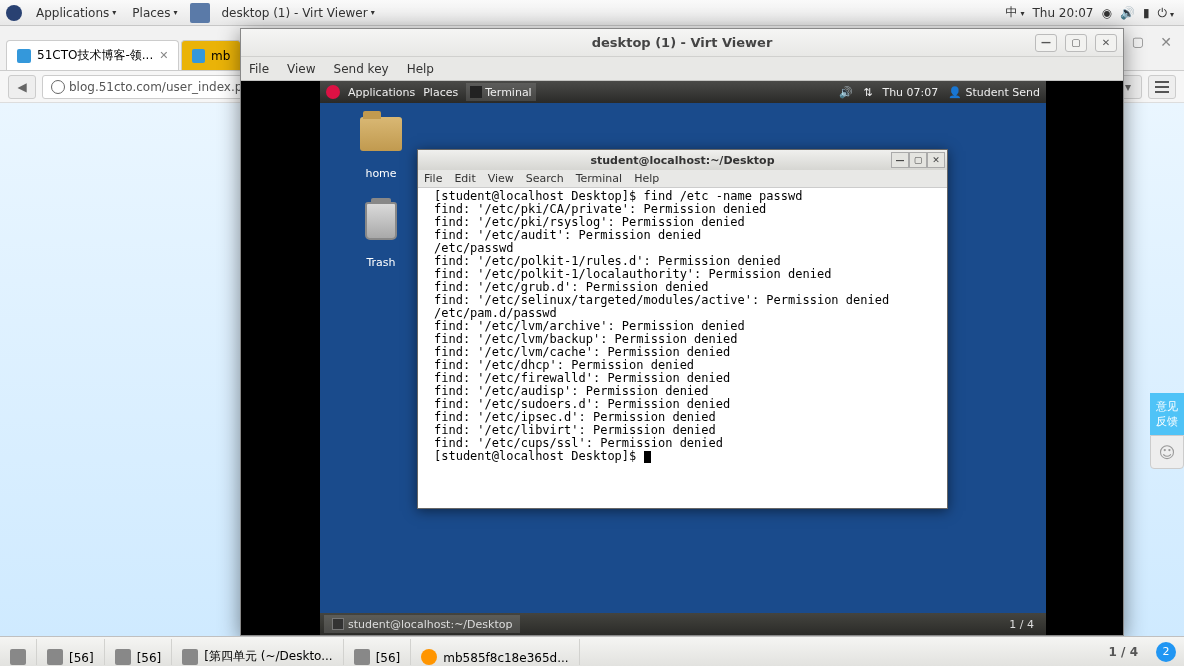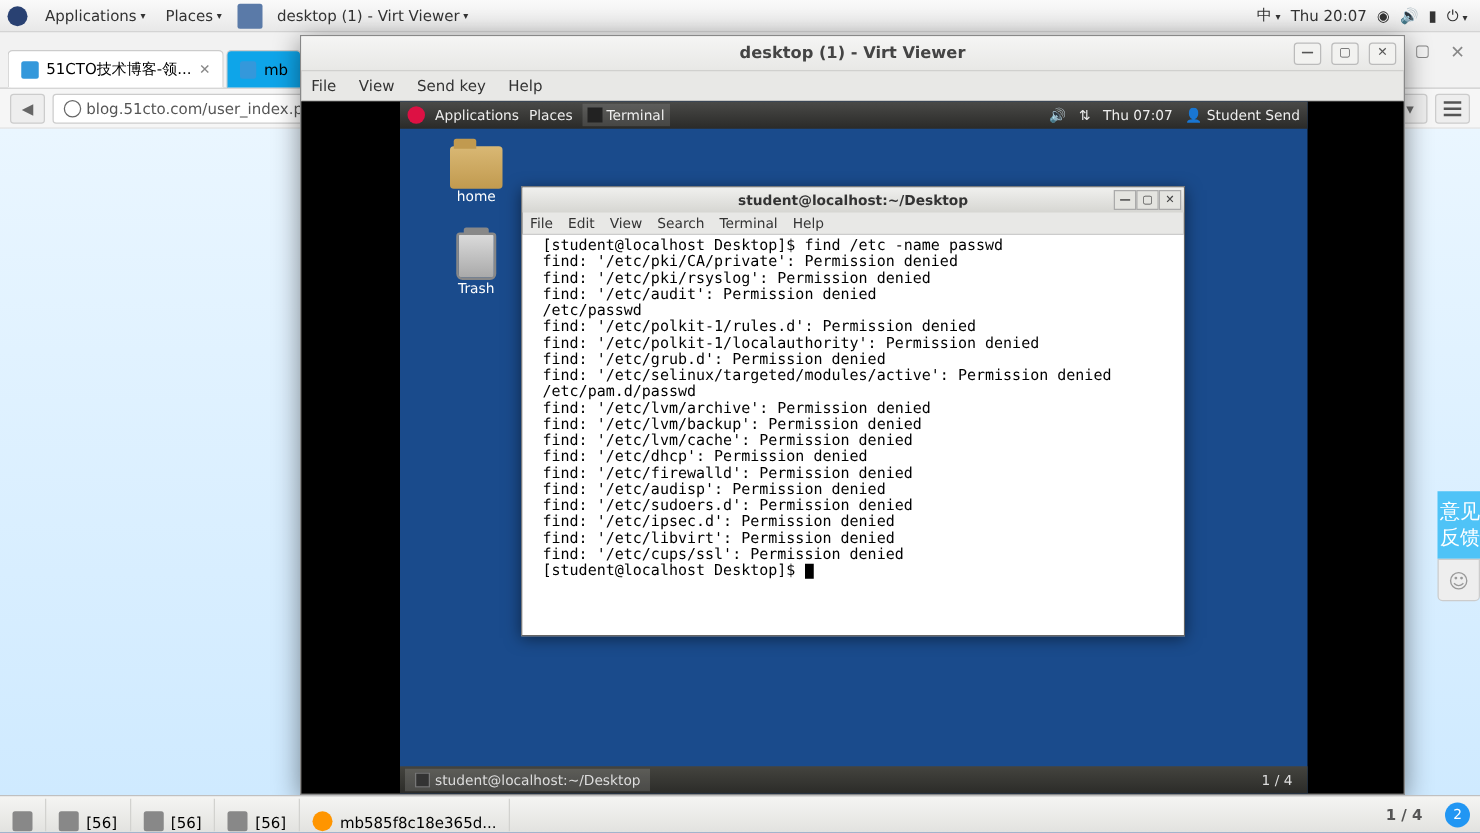--- a/index.html
+++ b/index.html
@@ -10,59 +10,59 @@
 .host-panel .fedora { width:16px; height:16px; margin:0 6px; background:#294172; border-radius:50%; }
 .host-panel .menu { padding:0 8px; display:flex; align-items:center; gap:3px; cursor:pointer; }
 .host-panel .menu::after { content:"▾"; font-size:8px; }
 .host-panel .taskicon { width:20px; height:20px; margin:0 4px; background:#5a7aa8; border-radius:2px; }
 .host-panel .right { margin-left:auto; display:flex; align-items:center; gap:8px; padding-right:10px; }
 .tri { margin-left:3px; font-size:8px; }
 
 
 .browser-tabs { height:45px; background:#f2f2f2; display:flex; align-items:flex-end; border-bottom:1px solid #ccc; padding:0 6px; position:relative; }
 .tab { height:30px; background:#fff; border:1px solid #ccc; border-bottom:none; border-radius:4px 4px 0 0; padding:0 10px; display:flex; align-items:center; font-size:12px; gap:6px; margin-right:2px; max-width:180px; overflow:hidden; white-space:nowrap;text-align:right; }
-.tab.inactive { background:#0ea5e9; max-width:60px; }
+.tab.inactive { background:#eab308; max-width:60px; }
 .tab .fav { width:14px; height:14px; background:#3498db; border-radius:2px; }
 .tab .close { font-size:11px; color:#888; margin-left:auto; }
 .browser-tabs .new-window { position:absolute; right:40px; top:8px; color:#888; font-size:13px; }
 .browser-tabs .close-all { position:absolute; right:12px; top:8px; color:#888; font-size:14px; }
 
 .url-bar { height:32px; background:#f6f6f6; border-bottom:1px solid #ddd; display:flex; align-items:center; padding:0 8px; gap:6px; font-size:12px; }
 .nav-btn { width:28px; height:24px; background:#eee; border:1px solid #ccc; border-radius:3px; display:flex; align-items:center; justify-content:center; color:#666; }
 .url-input { flex:1; height:24px; background:#fff; border:1px solid #ccc; border-radius:3px; padding:0 8px; display:flex; align-items:center; gap:4px; color:#555; }
 .globe { width:14px; height:14px; border:1px solid #666; border-radius:50%; }
 .hamburger { width:28px; height:24px; background:#eee; border:1px solid #ccc; border-radius:3px; display:flex; flex-direction:column; justify-content:center; align-items:center; gap:3px; }
 .hamburger span { width:14px; height:2px; background:#555; }
 
 
 .page-bg { position:absolute; left:0; right:0; top:103px; bottom:30px; background:linear-gradient(#eaf6ff,#cfeaff); }
 .sidebar { position:absolute; left:170px; top:0; width:75px; }
 .side-item { height:23px; background:#1a9ed9; color:#fff; font-size:12px; display:flex; align-items:center; justify-content:center; border-bottom:1px solid #1590c9; overflow:hidden; white-space:nowrap; }
 .side-head { background:#00b4f0; font-weight:bold; }
 .feedback { position:absolute; right:0; top:290px; width:34px; }
-.fb-btn { background:#4fc3f7; color:#fff; font-size:16px; padding:6px 2px; }
+.fb-btn { background:#4fc3f7; color:#fff; font-size:11px; text-align:center; padding:6px 2px; }
 .fb-icon { background:#eee; border:1px solid #ccc; height:34px; display:flex; align-items:center; justify-content:center; color:#999; font-size:16px; border-radius:0 0 4px 4px; }
 
 
 .virt-window { position:absolute; left:240px; top:28px; width:884px; height:608px; background:#e8e8e6; border:1px solid #888; box-shadow:0 4px 20px rgba(0,0,0,0.45); display:flex; flex-direction:column; }
 .virt-title { height:28px; background:linear-gradient(#f5f5f4,#e8e8e6); display:flex; align-items:center; justify-content:center; font-size:13px; font-weight:bold; color:#444; position:relative; border-bottom:1px solid #d0d0ce; }
 .virt-title .wbtns { position:absolute; right:6px; display:flex; gap:8px; }
 .wbtn { width:22px; height:18px; border:1px solid #bbb; border-radius:3px; background:#f2f2f0; display:flex; align-items:center; justify-content:center; font-size:10px; color:#555; cursor:pointer; }
 .virt-menu { height:24px; display:flex; align-items:center; padding:0 8px; gap:18px; font-size:12px; color:#333; border-bottom:1px solid #c4c4c2; }
 .virt-content { flex:1; background:#000; position:relative; overflow:hidden; }
 
 
 .guest { position:absolute; left:79px; top:0; width:726px; height:100%; background:#1a4b8c; }
 .guest-panel { height:22px; background:linear-gradient(#4a4a48,#2a2a28); color:#eee; display:flex; align-items:center; font-size:11px; padding:0 6px; gap:8px; }
 .guest-panel .gicon { width:14px; height:14px; background:#d14; border-radius:50%; }
 .guest-panel .gright { margin-left:auto; display:flex; align-items:center; gap:10px; }
 .guest-panel .gtask { height:18px; padding:0 4px; background:rgba(255,255,255,0.12); display:flex; align-items:center; gap:3px; font-size:11px; }
 
 .desktop-icons { position:absolute; left:40px; top:36px; display:flex; flex-direction:column; gap:22px; }
-.dicon { display:flex; flex-direction:column; align-items:center; gap:0; color:#fff; font-size:11px; }
+.dicon { display:flex; flex-direction:column; align-items:center; gap:16px; color:#fff; font-size:11px; }
 .folder { width:42px; height:34px; background:linear-gradient(#d9b874,#c19a4f); border-radius:3px; position:relative; }
 .folder::before { content:""; position:absolute; top:-6px; left:3px; width:18px; height:8px; background:#c19a4f; border-radius:2px 2px 0 0; }
 .trash { width:32px; height:38px; background:linear-gradient(#dadada,#a9a9a9); border-radius:3px 3px 5px 5px; border:2px solid #888; position:relative; }
 .trash::before { content:""; position:absolute; top:-6px; left:4px; right:4px; height:6px; background:#888; border-radius:2px; }
 
 
 .term-window { position:absolute; left:97px; top:68px; width:531px; height:360px; background:#e8e8e6; border:1px solid #666; box-shadow:0 2px 12px rgba(0,0,0,0.5); display:flex; flex-direction:column; }
 .term-title { height:20px; background:linear-gradient(#f0f0ee,#d6d6d2); display:flex; align-items:center; justify-content:center; font-size:11px; font-weight:bold; color:#333; position:relative; }
 .term-title .tbtns { position:absolute; right:2px; display:flex; }
 .tbtn { width:18px; height:16px; border:1px solid #aaa; background:#e4e4e0; font-size:9px; display:flex; align-items:center; justify-content:center; color:#444; }
@@ -252,20 +252,24 @@
     <div class="hb-item">
       <div class="hb-icon "></div>
       <span class="lbl">[56]</span>
     </div>
     <div class="hb-item">
       <div class="hb-icon "></div>
       <span class="lbl">[56]</span>
     </div>
     <div class="hb-item">
       <div class="hb-icon "></div>
+      <span class="lbl">[第四单元 (~/Deskto...</span>
+    </div>
+    <div class="hb-item">
+      <div class="hb-icon "></div>
       <span class="lbl">[56]</span>
     </div>
     <div class="hb-item">
       <div class="hb-icon ff"></div>
       <span class="lbl">mb585f8c18e365d...</span>
     </div>
     <div class="pager">1 / 4</div>
   <div class="badge">2</div>
 </div>
 

